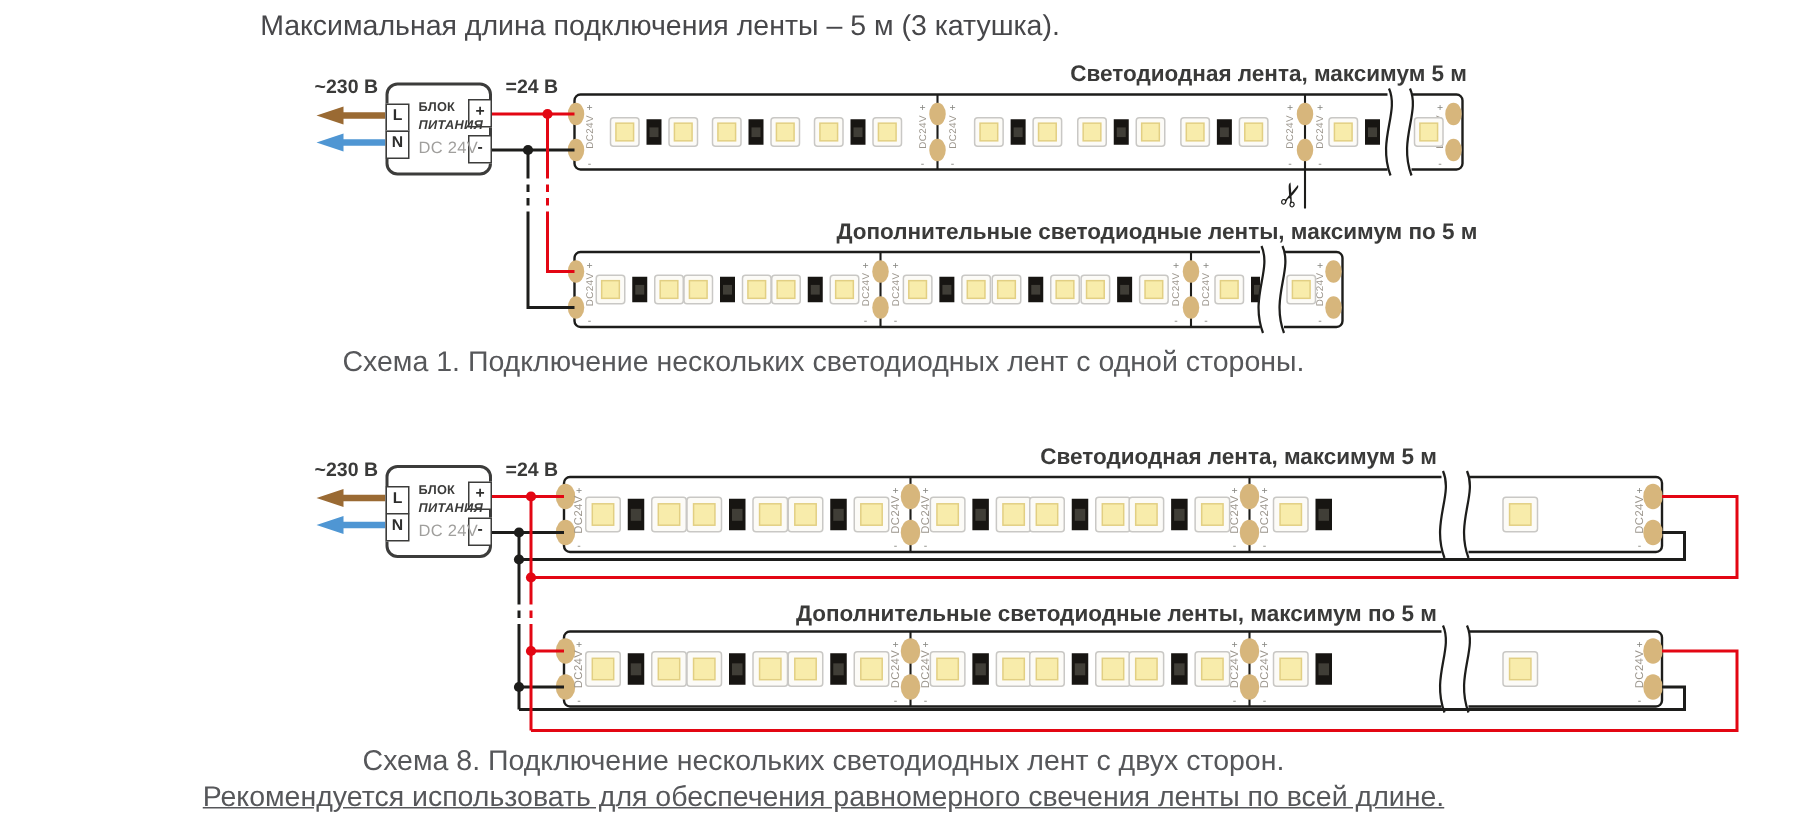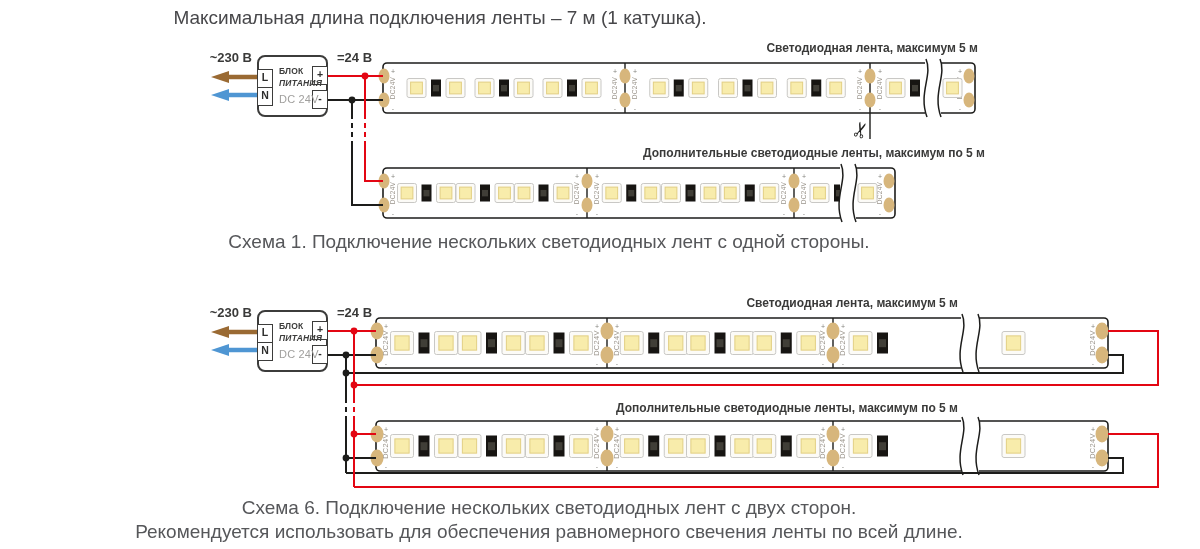--- a/index.html
+++ b/index.html
@@ -1,21 +1,21 @@
 <!DOCTYPE html>
 <html><head>
 <meta charset="utf-8">
 <style>
   html,body{margin:0;padding:0;background:#fff;width:1200px;height:549px;overflow:hidden;
     font-family:"Liberation Sans",sans-serif;}
   .abs{position:absolute;}
   #stage{position:relative;width:1200px;height:549px;background:#fff;}
   #diagram{position:absolute;left:0;top:0;}
   .title{left:0;top:7px;width:880px;text-align:center;font-size:19px;color:#47474a;white-space:nowrap;}
-  .strip-label{font-weight:bold;font-size:12px;color:#3a3a39;text-align:right;white-space:nowrap;}
+  .strip-label{font-weight:bold;font-size:15px;color:#3a3a39;text-align:right;white-space:nowrap;}
   .caption{left:0;width:1098px;text-align:center;font-size:19px;color:#56575a;white-space:nowrap;}
   .psu{position:absolute;width:71px;height:62px;border:2px solid #3c3c3b;border-radius:8px;
     background:#fff;box-sizing:border-box;}
   .term{position:absolute;box-sizing:border-box;width:16px;height:19px;border:1.5px solid #3c3c3b;
     background:#fff;font-weight:700;font-size:10.5px;line-height:15px;text-align:center;color:#2e2e2d;}
   .t-l{left:-2px;top:12px;}
   .t-n{left:-2px;top:30px;}
   .t-p{right:-2px;top:9px;}
   .t-m{right:-2px;top:33px;}
   .psu-line{position:absolute;left:20px;right:14px;white-space:nowrap;}
@@ -359,30 +359,30 @@
       <circle cx="346" cy="355" r="3.4" fill="#1d1d1b"></circle>
       <circle cx="346" cy="373" r="3.4" fill="#1d1d1b"></circle>
       <circle cx="346" cy="458" r="3.4" fill="#1d1d1b"></circle>
       <circle cx="354" cy="331" r="3.4" fill="#e30613"></circle>
       <circle cx="354" cy="385" r="3.4" fill="#e30613"></circle>
       <circle cx="354" cy="434" r="3.4" fill="#e30613"></circle>
       <polygon points="211,332 229,326 229,329.8 257,329.8 257,334.2 229,334.2 229,338" fill="#9a6a33"></polygon>
       <polygon points="211,350 229,344 229,347.8 257,347.8 257,352.2 229,352.2 229,356" fill="#4f96d3"></polygon>
     </svg>
 
-  <div class="abs title">Максимальная длина подключения ленты – 7 м (1 катушка).</div>
+  <div class="abs title">Максимальная длина подключения ленты – 5 м (3 катушка).</div>
 
   <div class="abs strip-label" style="left:578px;top:41px;width:400px;">Светодиодная лента, максимум 5 м</div>
   <div class="abs strip-label" style="left:480px;top:146px;width:505px;">Дополнительные светодиодные ленты, максимум по 5 м</div>
   <div class="abs caption" style="top:231px;">Схема 1. Подключение нескольких светодиодных лент с одной стороны.</div>
 
   <div class="abs strip-label" style="left:558px;top:296px;width:400px;">Светодиодная лента, максимум 5 м</div>
   <div class="abs strip-label" style="left:458px;top:401px;width:500px;">Дополнительные светодиодные ленты, максимум по 5 м</div>
-  <div class="abs caption" style="top:497px;">Схема 6. Подключение нескольких светодиодных лент с двух сторон.</div>
-  <div class="abs caption" style="top:521px;">Рекомендуется использовать для обеспечения равномерного свечения ленты по всей длине.</div>
+  <div class="abs caption" style="top:497px;">Схема 8. Подключение нескольких светодиодных лент с двух сторон.</div>
+  <div class="abs caption" style="top:521px;text-decoration:underline;">Рекомендуется использовать для обеспечения равномерного свечения ленты по всей длине.</div>
 
   <div class="psu" style="left:257px;top:55px;">
     <div class="term t-l">L</div>
     <div class="term t-n">N</div>
     <div class="term t-p">+</div>
     <div class="term t-m">-</div>
     <div class="psu-line psu-t p1">БЛОК</div>
     <div class="psu-line psu-t p2">ПИТАНИЯ</div>
     <div class="psu-line psu-m">DC 24V</div>
   </div>

